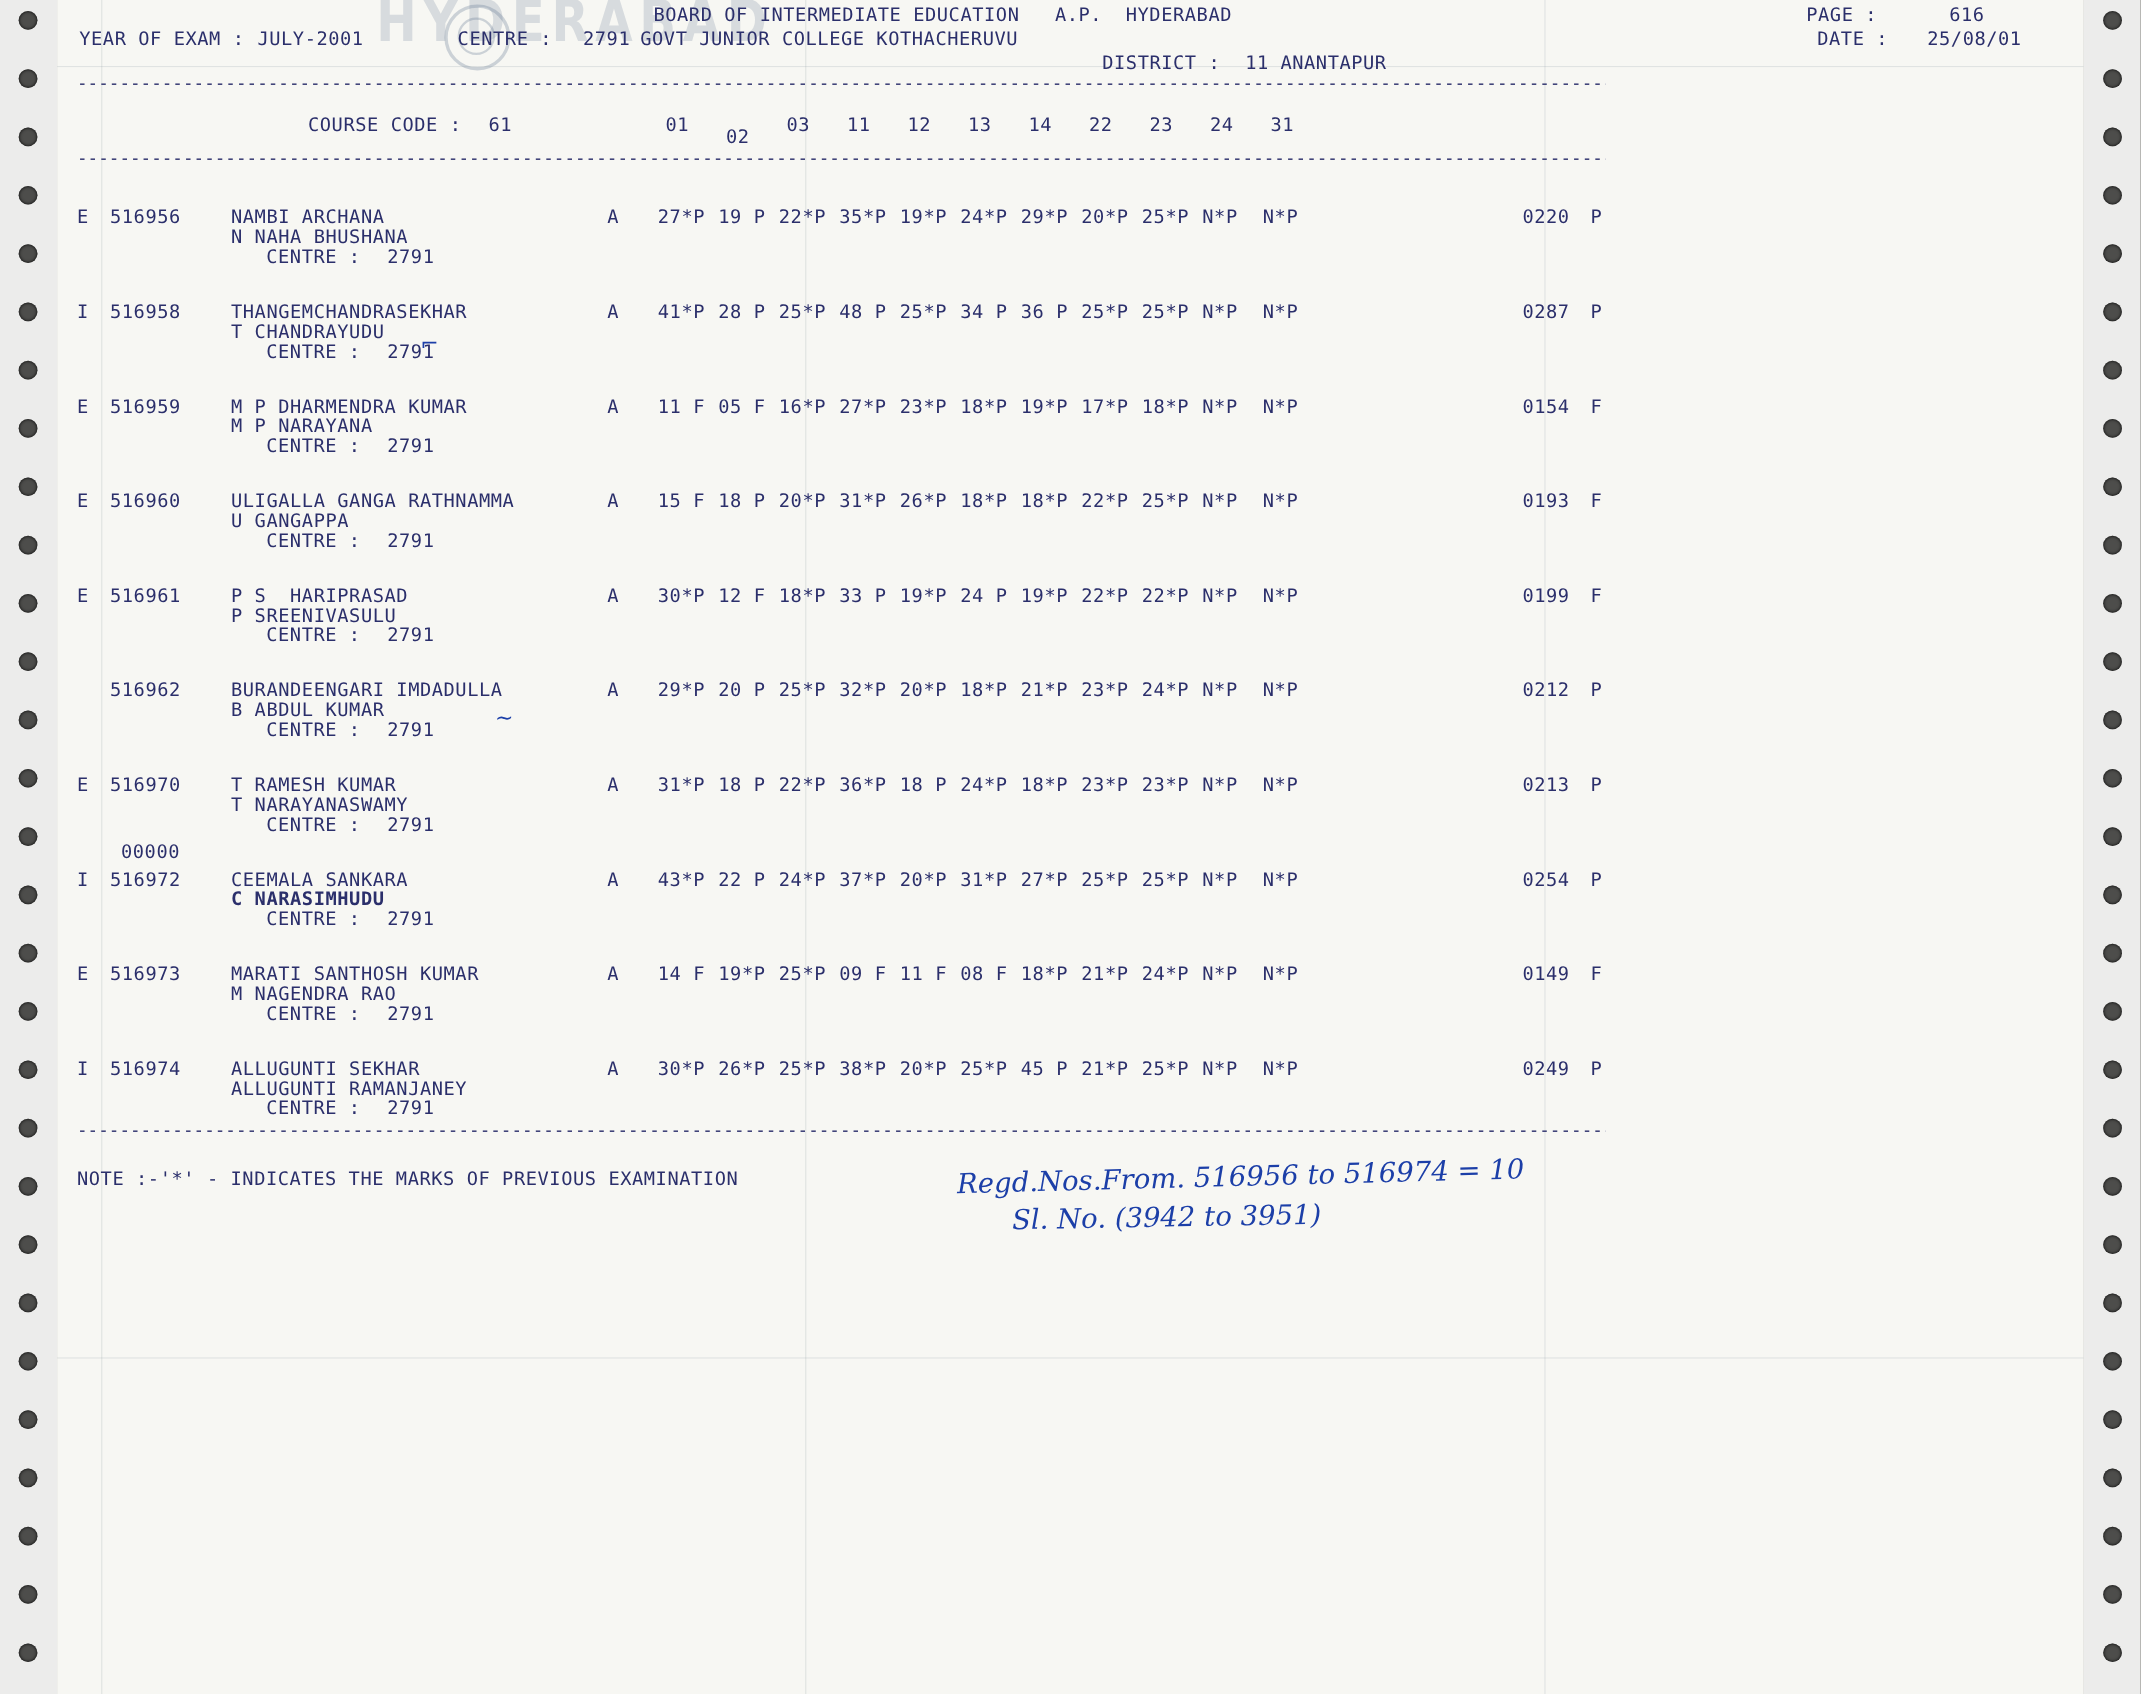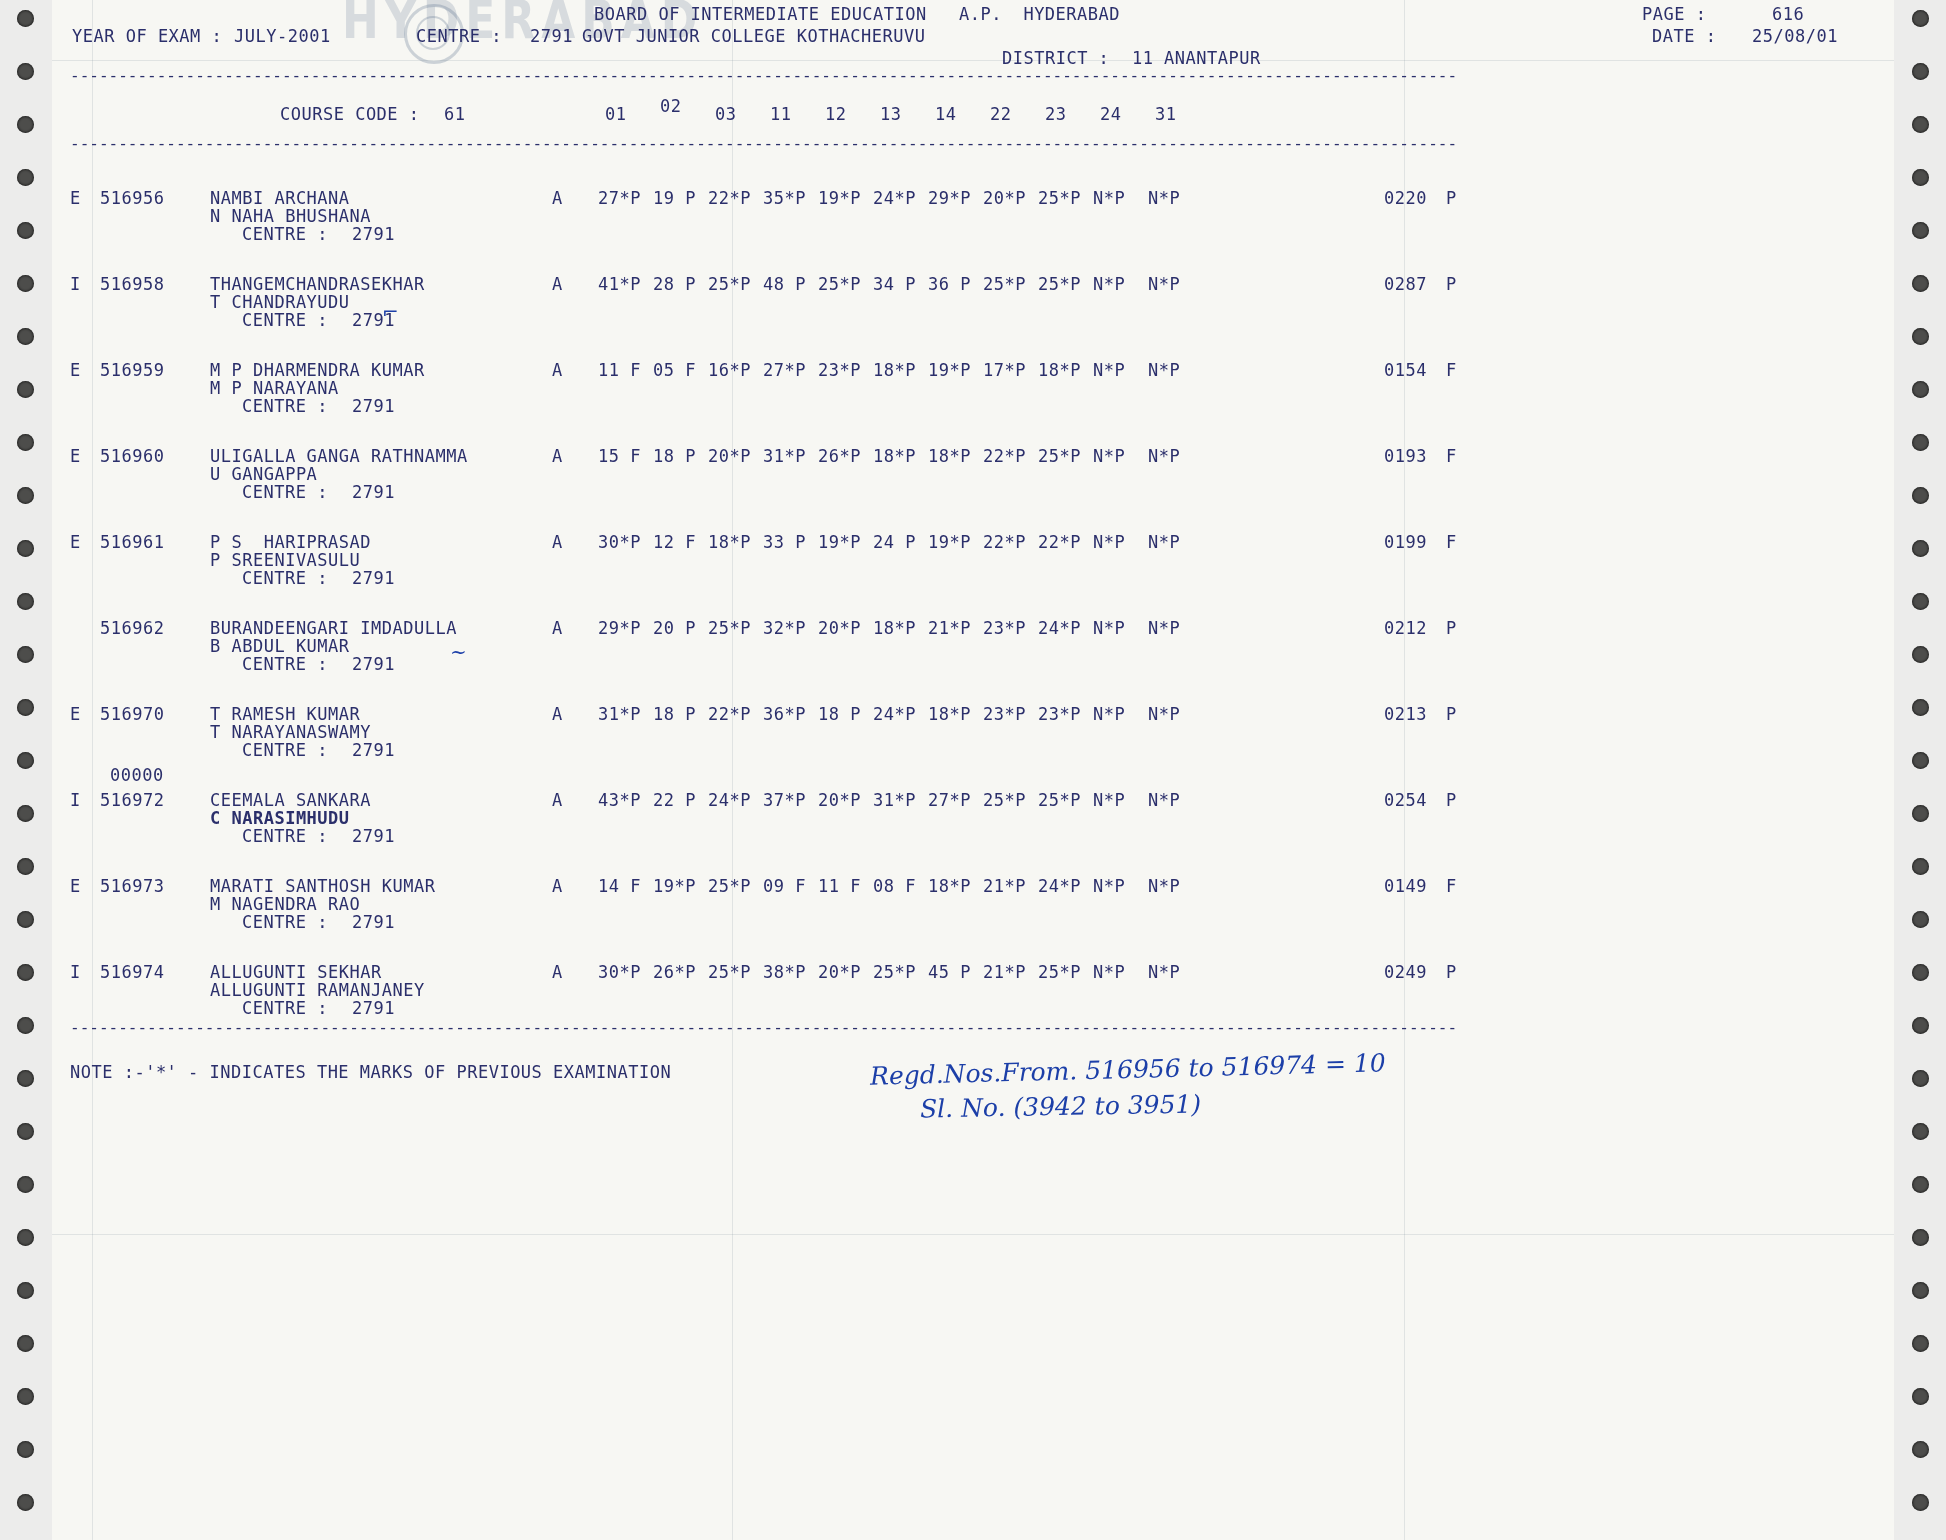--- a/index.html
+++ b/index.html
@@ -215,21 +215,21 @@
     <div class="txt" style="left:950px; top:48px;">DISTRICT :</div>
     <div class="txt" style="left:1080px; top:48px;">11</div>
     <div class="txt" style="left:1112px; top:48px;">ANANTAPUR</div>
 
     <div class="dashline" style="left:18px; top:66px; width:1390px;" id="sep1">-------------------------------------------------------------------------------------------------------------------------------------------------------------------------------</div>
 
     <div class="txt" style="left:228px; top:104px;">COURSE CODE :</div>
     <div class="txt" style="left:392px; top:104px;">61</div>
     <div id="subject-codes">
         <div class="txt" style="left: 553px; top: 104px;">01</div>
-        <div class="txt" style="left: 608px; top: 96px;">02</div>
+        <div class="txt" style="left: 608px; top: 115px;">02</div>
         <div class="txt" style="left: 663px; top: 104px;">03</div>
         <div class="txt" style="left: 718px; top: 104px;">11</div>
         <div class="txt" style="left: 773px; top: 104px;">12</div>
         <div class="txt" style="left: 828px; top: 104px;">13</div>
         <div class="txt" style="left: 883px; top: 104px;">14</div>
         <div class="txt" style="left: 938px; top: 104px;">22</div>
         <div class="txt" style="left: 993px; top: 104px;">23</div>
         <div class="txt" style="left: 1048px; top: 104px;">24</div>
         <div class="txt" style="left: 1103px; top: 104px;">31</div>
       </div>

